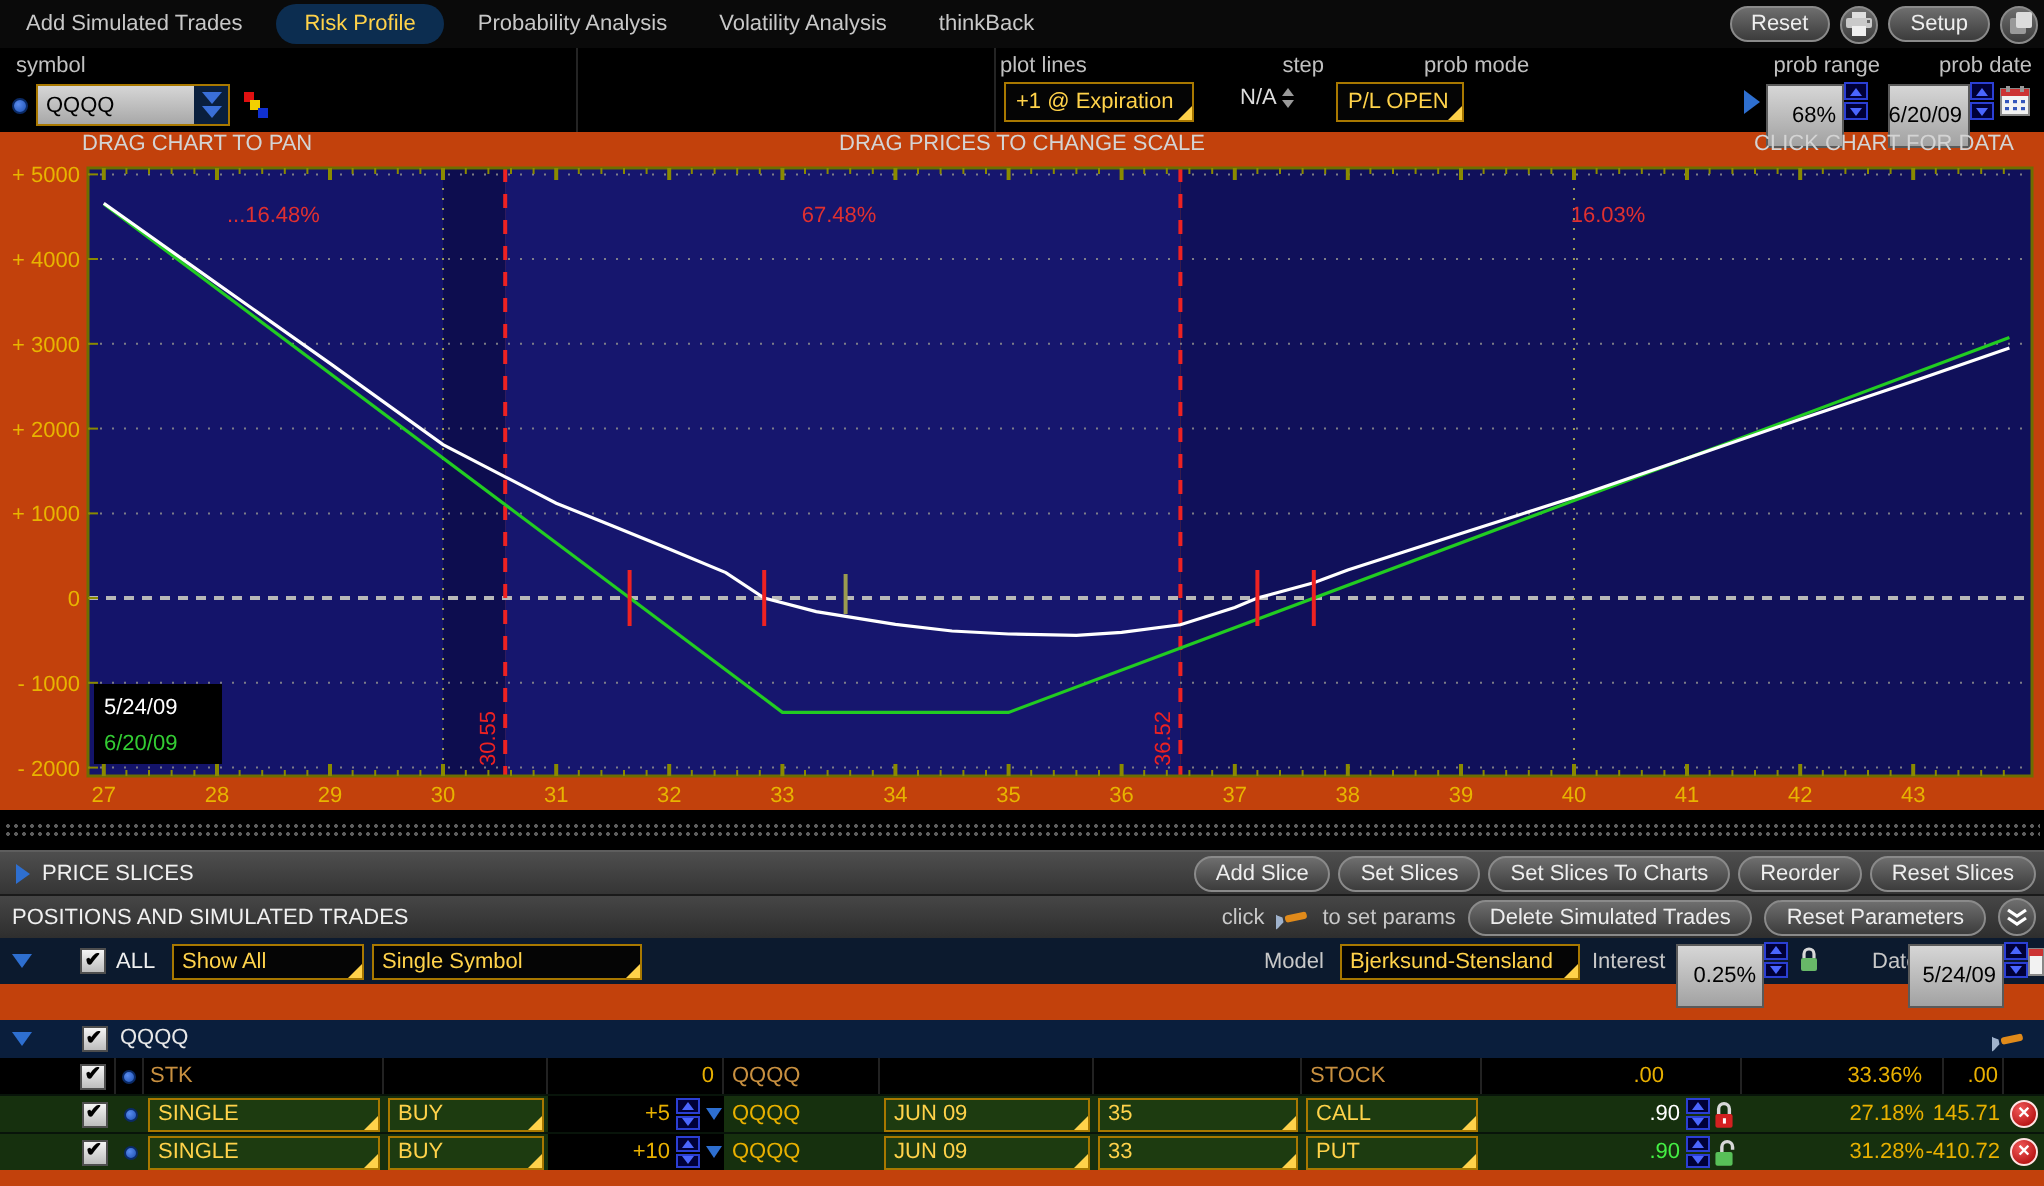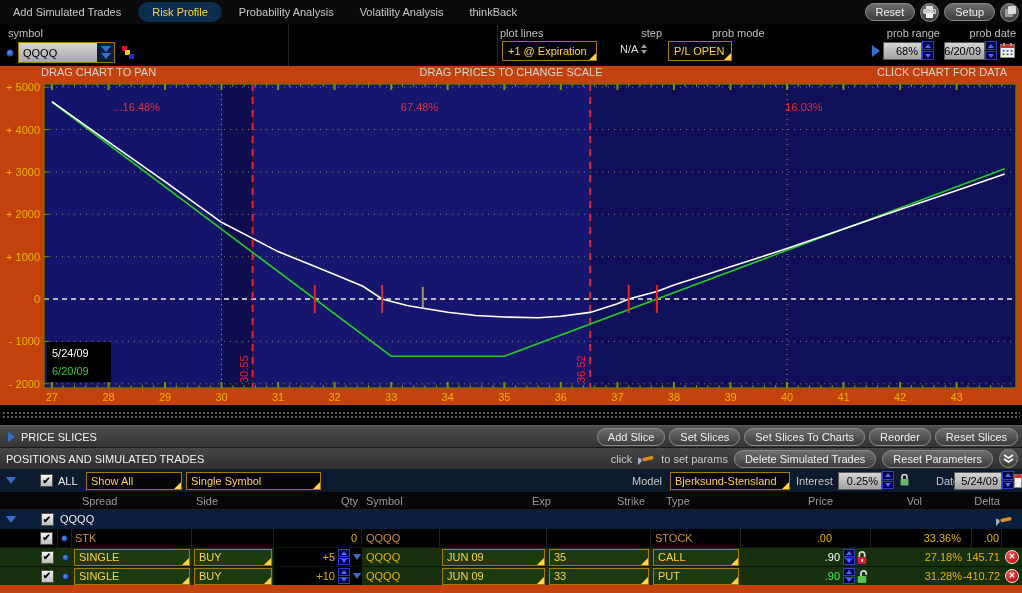--- a/index.html
+++ b/index.html
@@ -18,21 +18,21 @@
   .roundbtn{width:19px;height:19px;border-radius:50%;background:linear-gradient(#6e6e6e,#3c3c3c);
             border:1px solid #8a8a8a;display:flex;align-items:center;justify-content:center;}
 
   
   #controls{top:24px;left:0;width:1022px;height:42px;background:#000;}
   .ctl-label{position:absolute;color:#c0c0c0;}
   .dd{position:absolute;height:20px;background:#050505;border:1px solid var(--ddborder);
       color:var(--yellow);display:flex;align-items:center;padding:0 6px 0 5px;overflow:hidden;white-space:nowrap;}
   .dd::after{content:"";position:absolute;right:0;bottom:0;border-left:7px solid transparent;
       border-bottom:7px solid var(--yellow);}
-  .gfield{position:absolute;height:18px;background:linear-gradient(#d6d6d6,#a2a2a2);border:1px solid #5a5a5a;
+  .gfield{position:absolute;height:32px;background:linear-gradient(#d6d6d6,#a2a2a2);border:1px solid #5a5a5a;
       color:#000;display:flex;align-items:center;justify-content:flex-end;padding:0 3px;}
   .spin{position:absolute;width:12px;height:19px;display:flex;flex-direction:column;gap:1px;}
   .spin i{flex:1;background:#000038;border:1px solid #2b3fd4;display:flex;align-items:center;justify-content:center;}
   .tri-u{width:0;height:0;border-left:3px solid transparent;border-right:3px solid transparent;border-bottom:4px solid #4a66ff;}
   .tri-d{width:0;height:0;border-left:3px solid transparent;border-right:3px solid transparent;border-top:4px solid #4a66ff;}
   .gr-tri-u{width:0;height:0;border-left:3px solid transparent;border-right:3px solid transparent;border-bottom:4px solid #9a9a9a;}
   .gr-tri-d{width:0;height:0;border-left:3px solid transparent;border-right:3px solid transparent;border-top:4px solid #9a9a9a;}
   .bluedot{width:8px;height:8px;border-radius:50%;background:radial-gradient(circle at 35% 35%,#5a8cf0,#1c4fb0);border:1px solid #0a2a66;}
   .play{width:0;height:0;border-top:6px solid transparent;border-bottom:6px solid transparent;border-left:8px solid var(--blue);}
   .vsep{position:absolute;top:0;width:1px;height:42px;background:#242424;}
@@ -512,32 +512,20 @@
       <i>
           <span class="tri-d"></span>
         </i>
     </span>
     <svg class="abs" style="left:1014px;top:4px;" width="8" height="15" viewBox="0 0 8 15">
       <rect x="0.5" y="1.5" width="7" height="13" fill="#f2f2f2" stroke="#888"></rect>
       <rect x="0.5" y="1.5" width="7" height="3.5" fill="#cc3333"></rect>
     </svg>
   </div>
 
-  <div class="abs" id="col-head">
-    <span class="hd" style="left:82px;">Spread</span>
-    <span class="hd" style="left:196px;">Side</span>
-    <span class="hd" style="left:274px;width:84px;text-align:right;">Qty</span>
-    <span class="hd" style="left:366px;">Symbol</span>
-    <span class="hd" style="left:460px;width:91px;text-align:right;">Exp</span>
-    <span class="hd" style="left:560px;width:85px;text-align:right;">Strike</span>
-    <span class="hd" style="left:666px;">Type</span>
-    <span class="hd" style="left:740px;width:93px;text-align:right;">Price</span>
-    <span class="hd" style="left:860px;width:62px;text-align:right;">Vol</span>
-    <span class="hd" style="left:930px;width:70px;text-align:right;">Delta</span>
-  </div>
 
   <div class="abs row" id="row-group">
     <span class="abs tri-down" style="left:6px;top:6px;"></span>
     <span class="cell c-check">
         <span class="checkbox">✔</span>
       </span>
     <span class="abs" style="left:60px;top:3px;">QQQQ</span>
     <svg class="abs" style="left:996px;top:4px;" width="17" height="12" viewBox="0 0 17 12">
       <g transform="rotate(-12 8 6)">
         <path d="M1 3.2 A4 4 0 1 0 1 8.8 L3.4 7.2 L3.4 4.8 Z" fill="#9fb2cc"></path>

